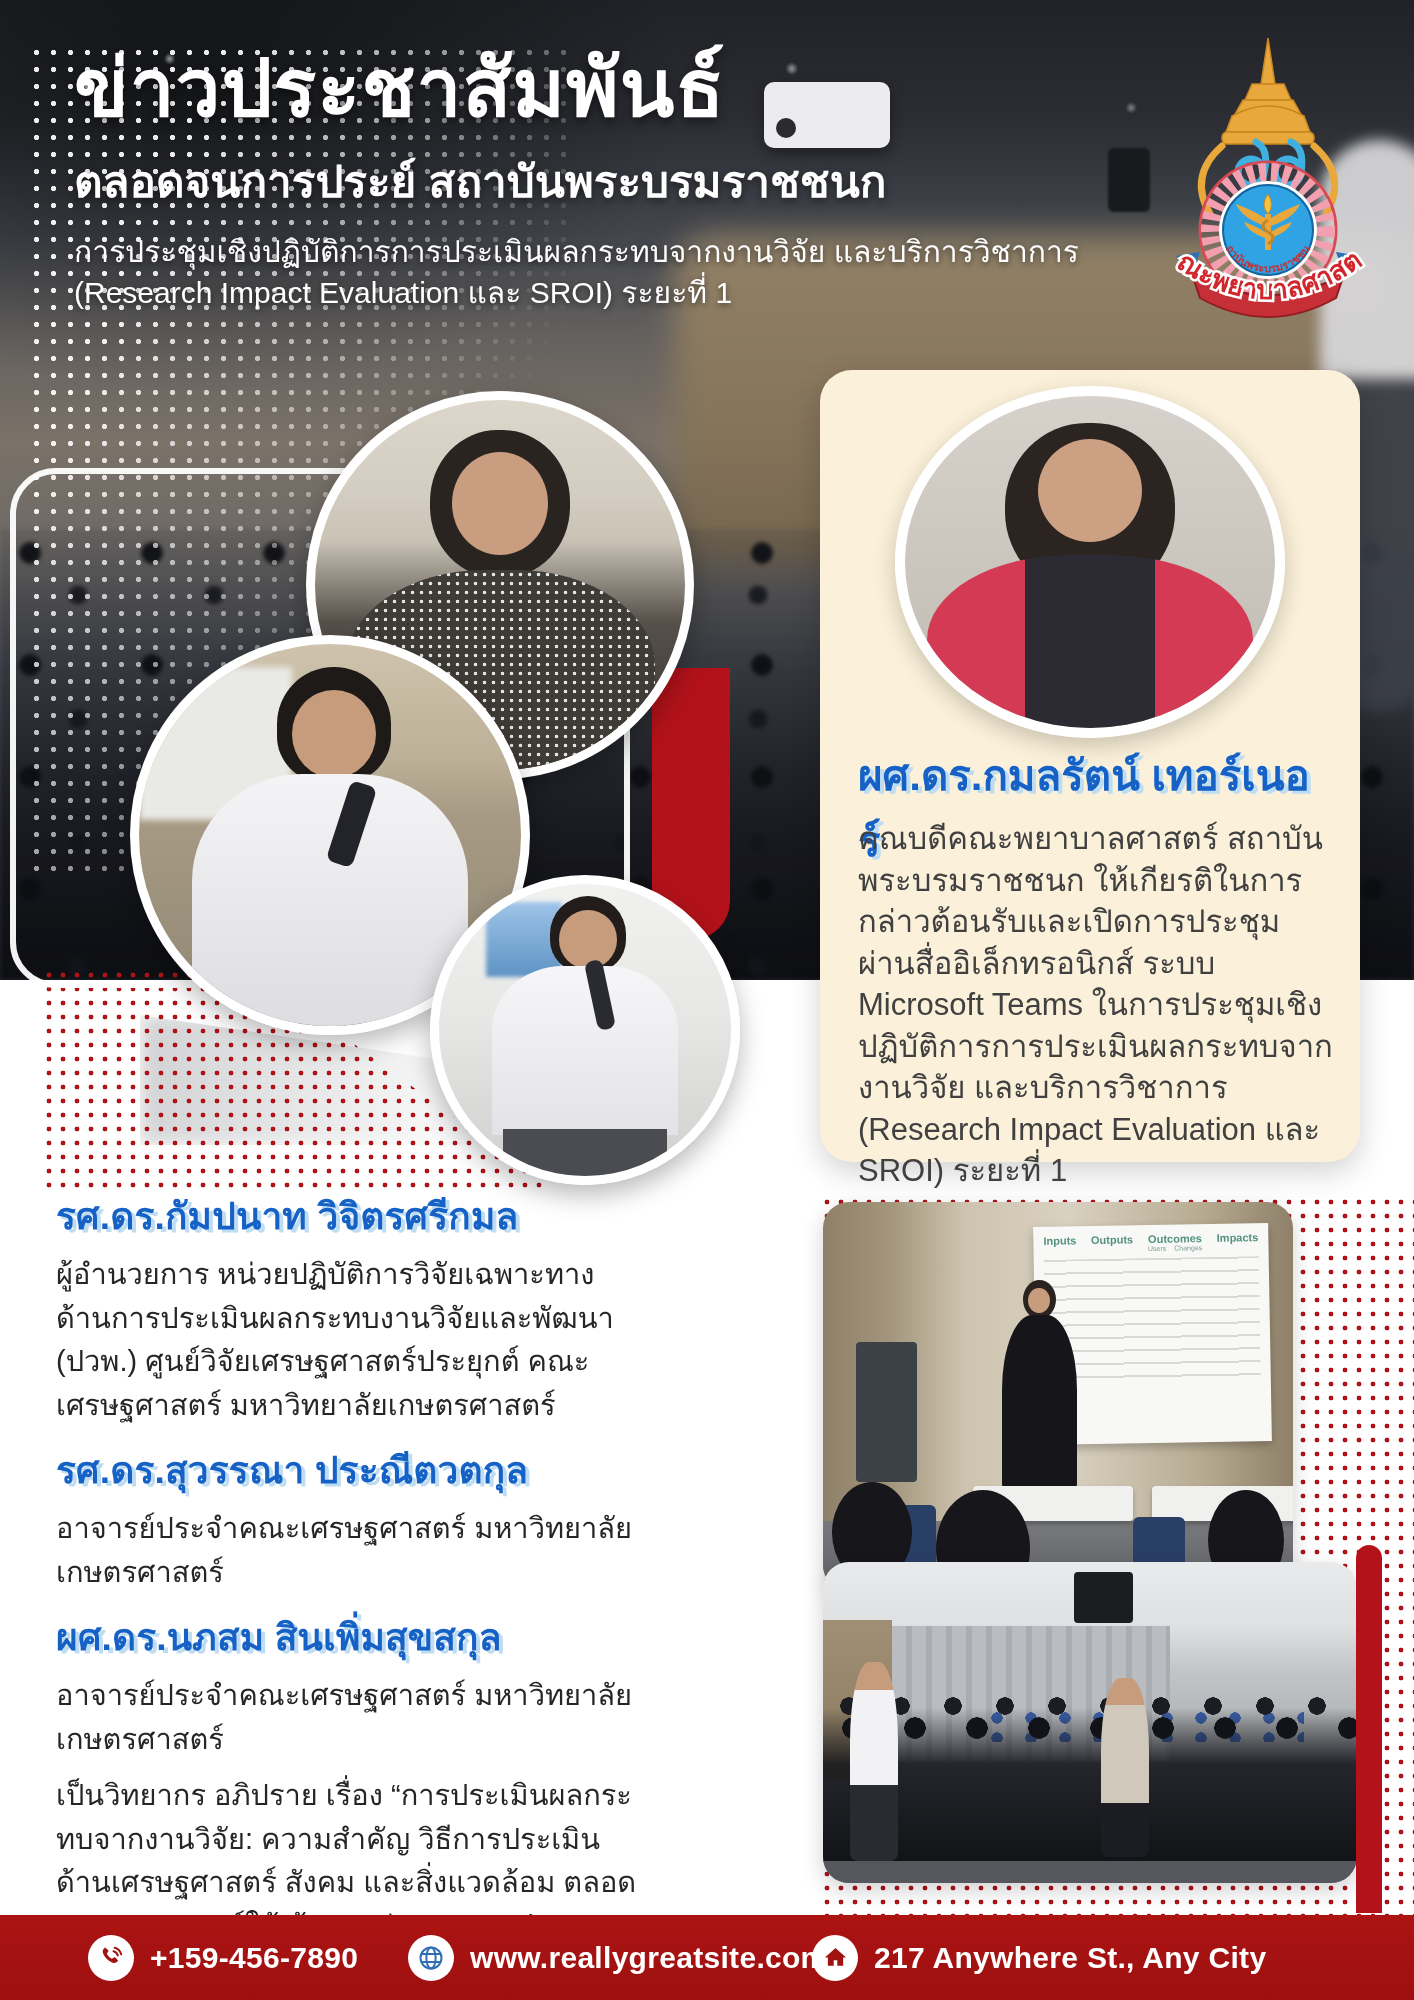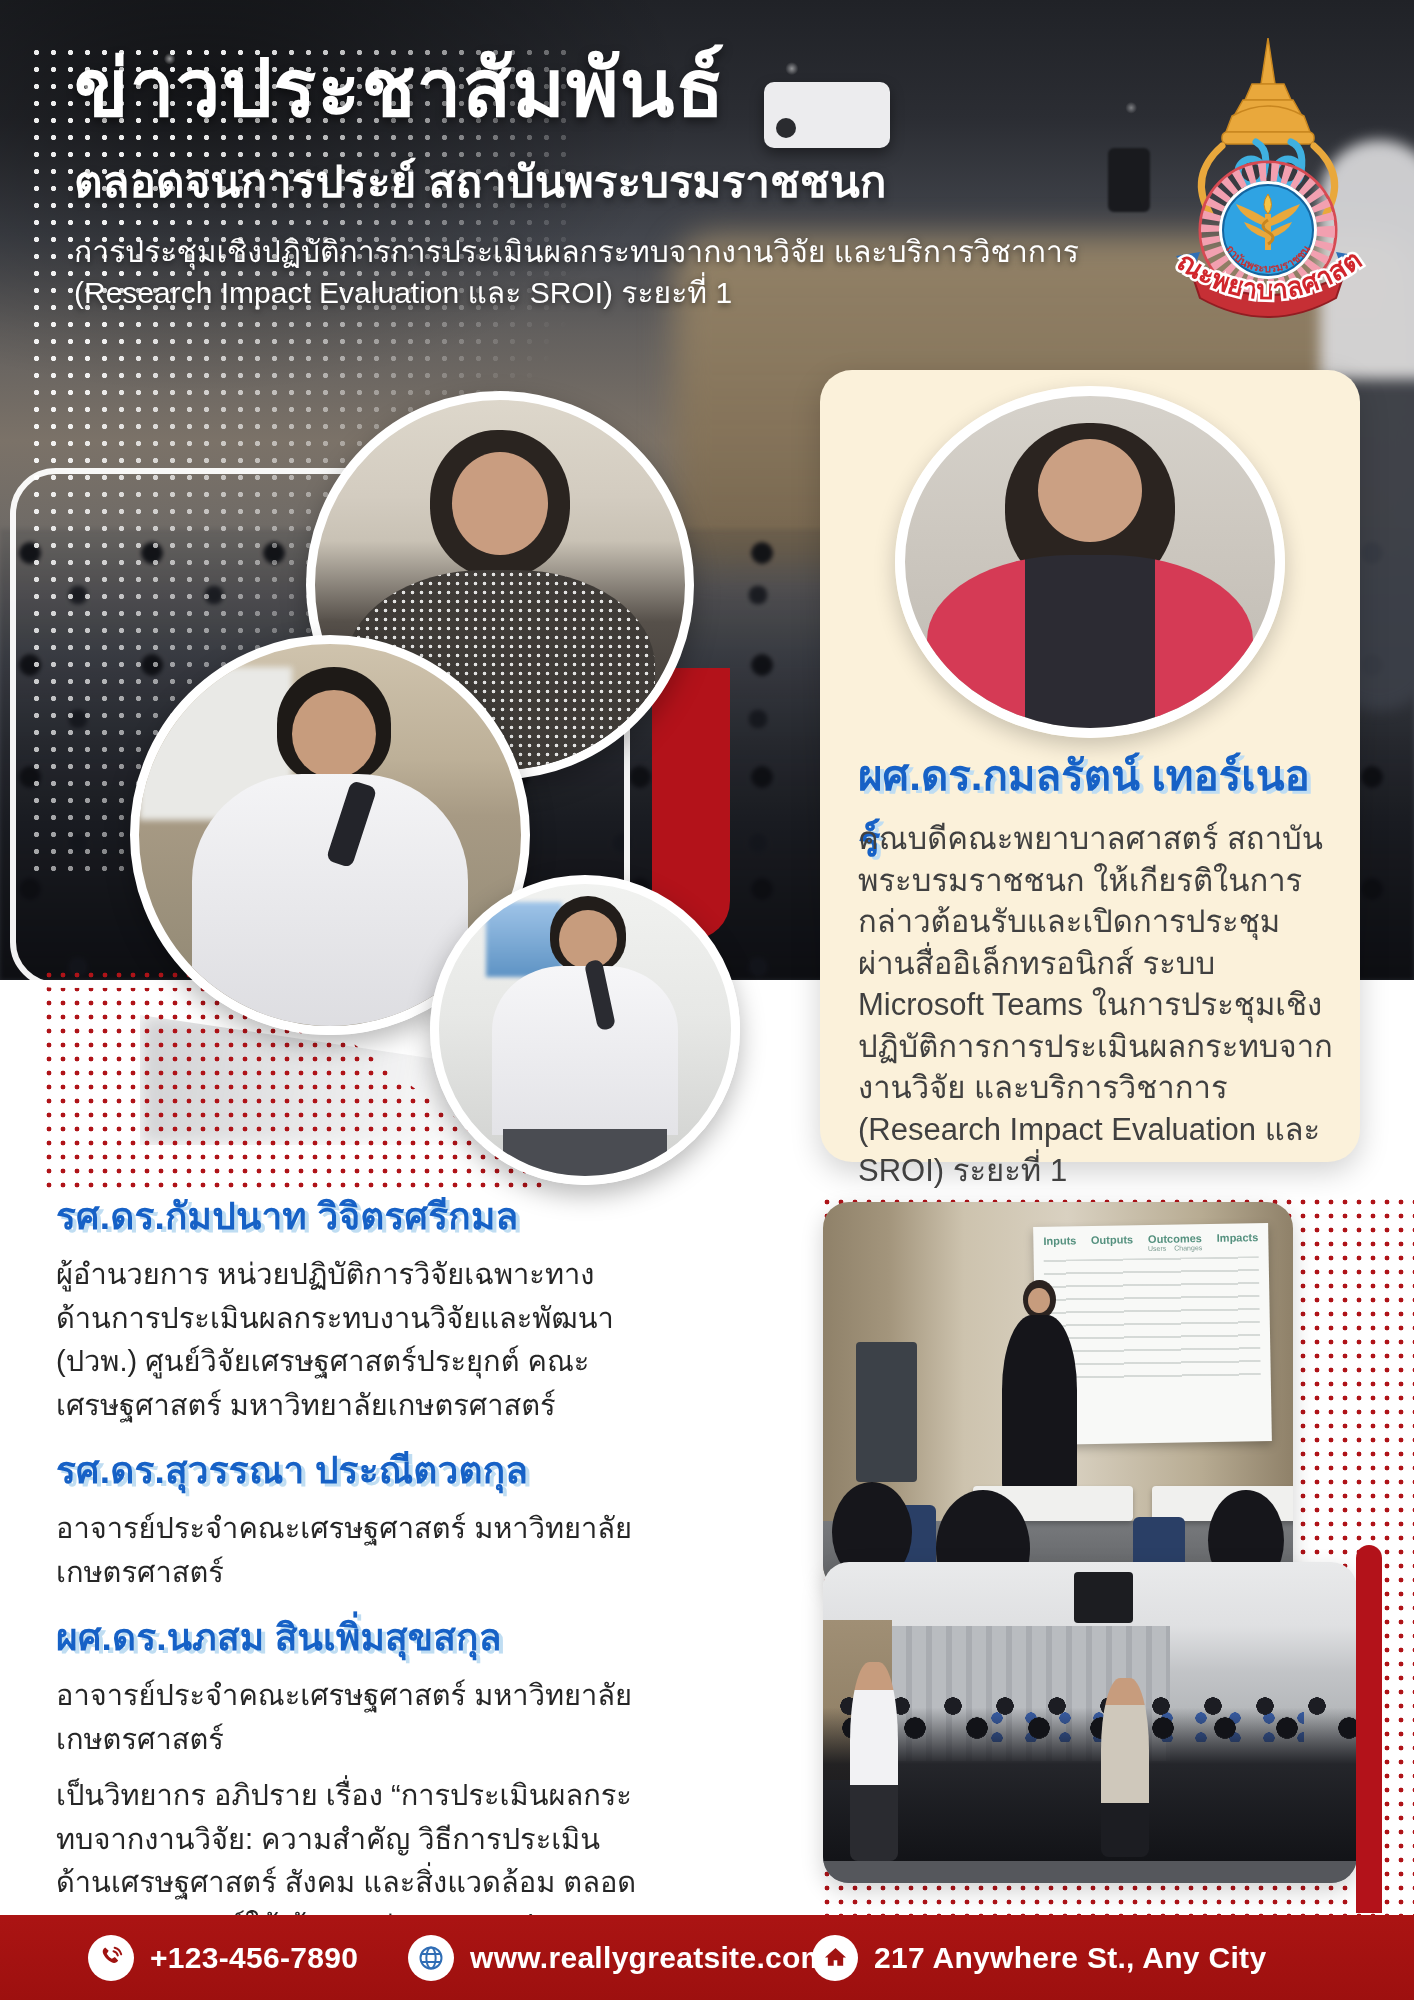--- a/index.html
+++ b/index.html
@@ -353,21 +353,21 @@
 
   <footer class="footer">
     <div class="f-item f-phone">
       <span class="icon-circle">
         <svg width="27" height="27" viewBox="0 0 24 24">
           <path d="M6.4 3.1 l3.1 2.9 -1.7 2.7 a10.5 10.5 0 0 0 4.5 4.5 l2.7 -1.7 2.9 3.1 c-1 2.1-3.5 2.8-5.8 1.7 a16.5 16.5 0 0 1 -7.4 -7.4 C3.6 6.6 4.3 4.1 6.4 3.1 Z" fill="#A01311"></path>
           <path d="M13.8 6.4 a5 5 0 0 1 3.8 3.8" stroke="#A01311" stroke-width="1.8" fill="none" stroke-linecap="round"></path>
           <path d="M14.8 3.4 a8.2 8.2 0 0 1 5.8 5.8" stroke="#A01311" stroke-width="1.8" fill="none" stroke-linecap="round"></path>
         </svg>
       </span>
-      <span class="f-label">+123-456-7890</span>
+      <span class="f-label">+159-456-7890</span>
     </div>
     <div class="f-item f-web">
       <span class="icon-circle">
         <svg width="28" height="28" viewBox="0 0 24 24" fill="none" stroke="#2F6DB5" stroke-width="1.7">
           <circle cx="12" cy="12" r="9"></circle>
           <ellipse cx="12" cy="12" rx="4" ry="9"></ellipse>
           <path d="M3.6 8.5 h16.8 M3.6 15.5 h16.8"></path>
         </svg>
       </span>
       <span class="f-label">www.reallygreatsite.com</span>

